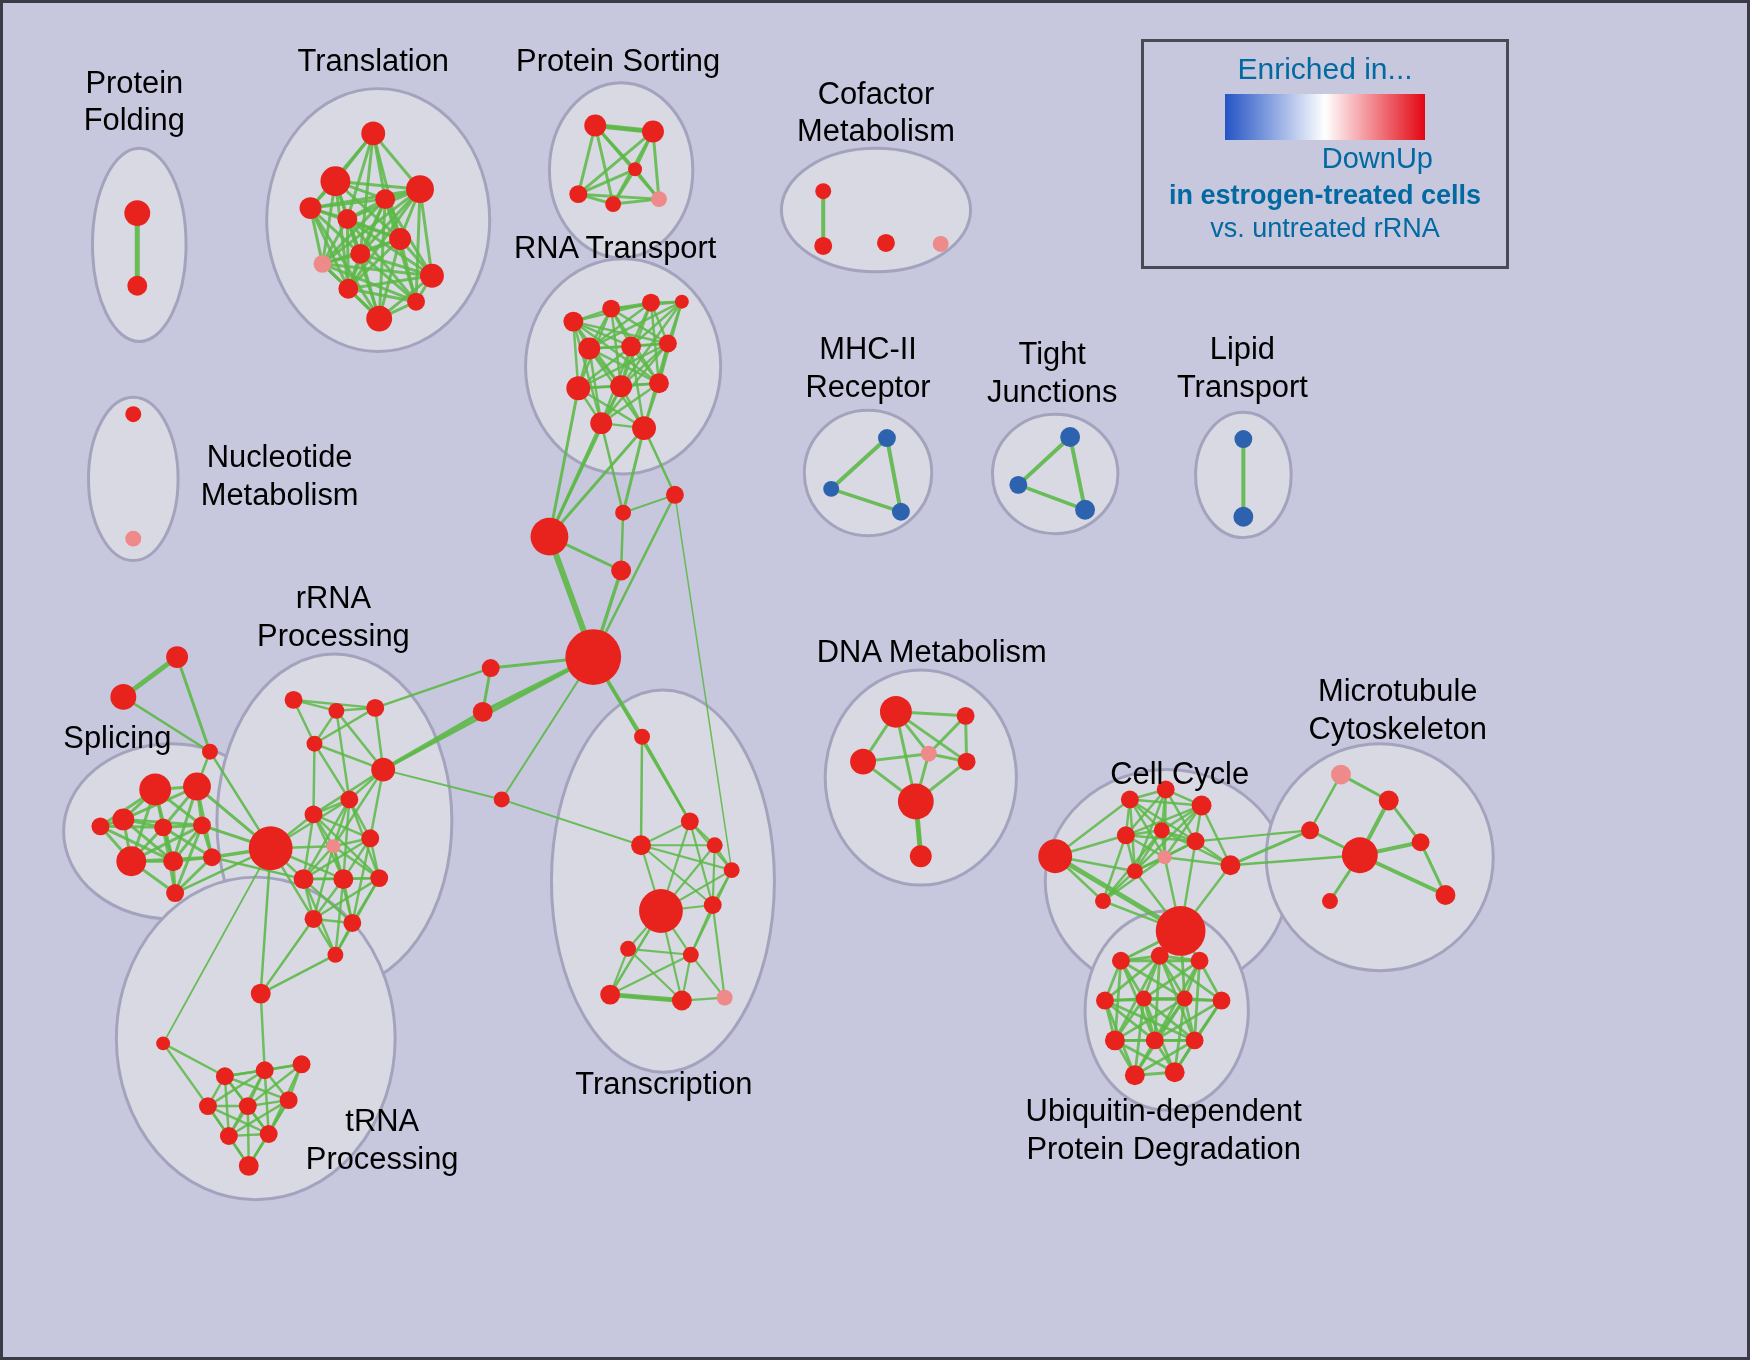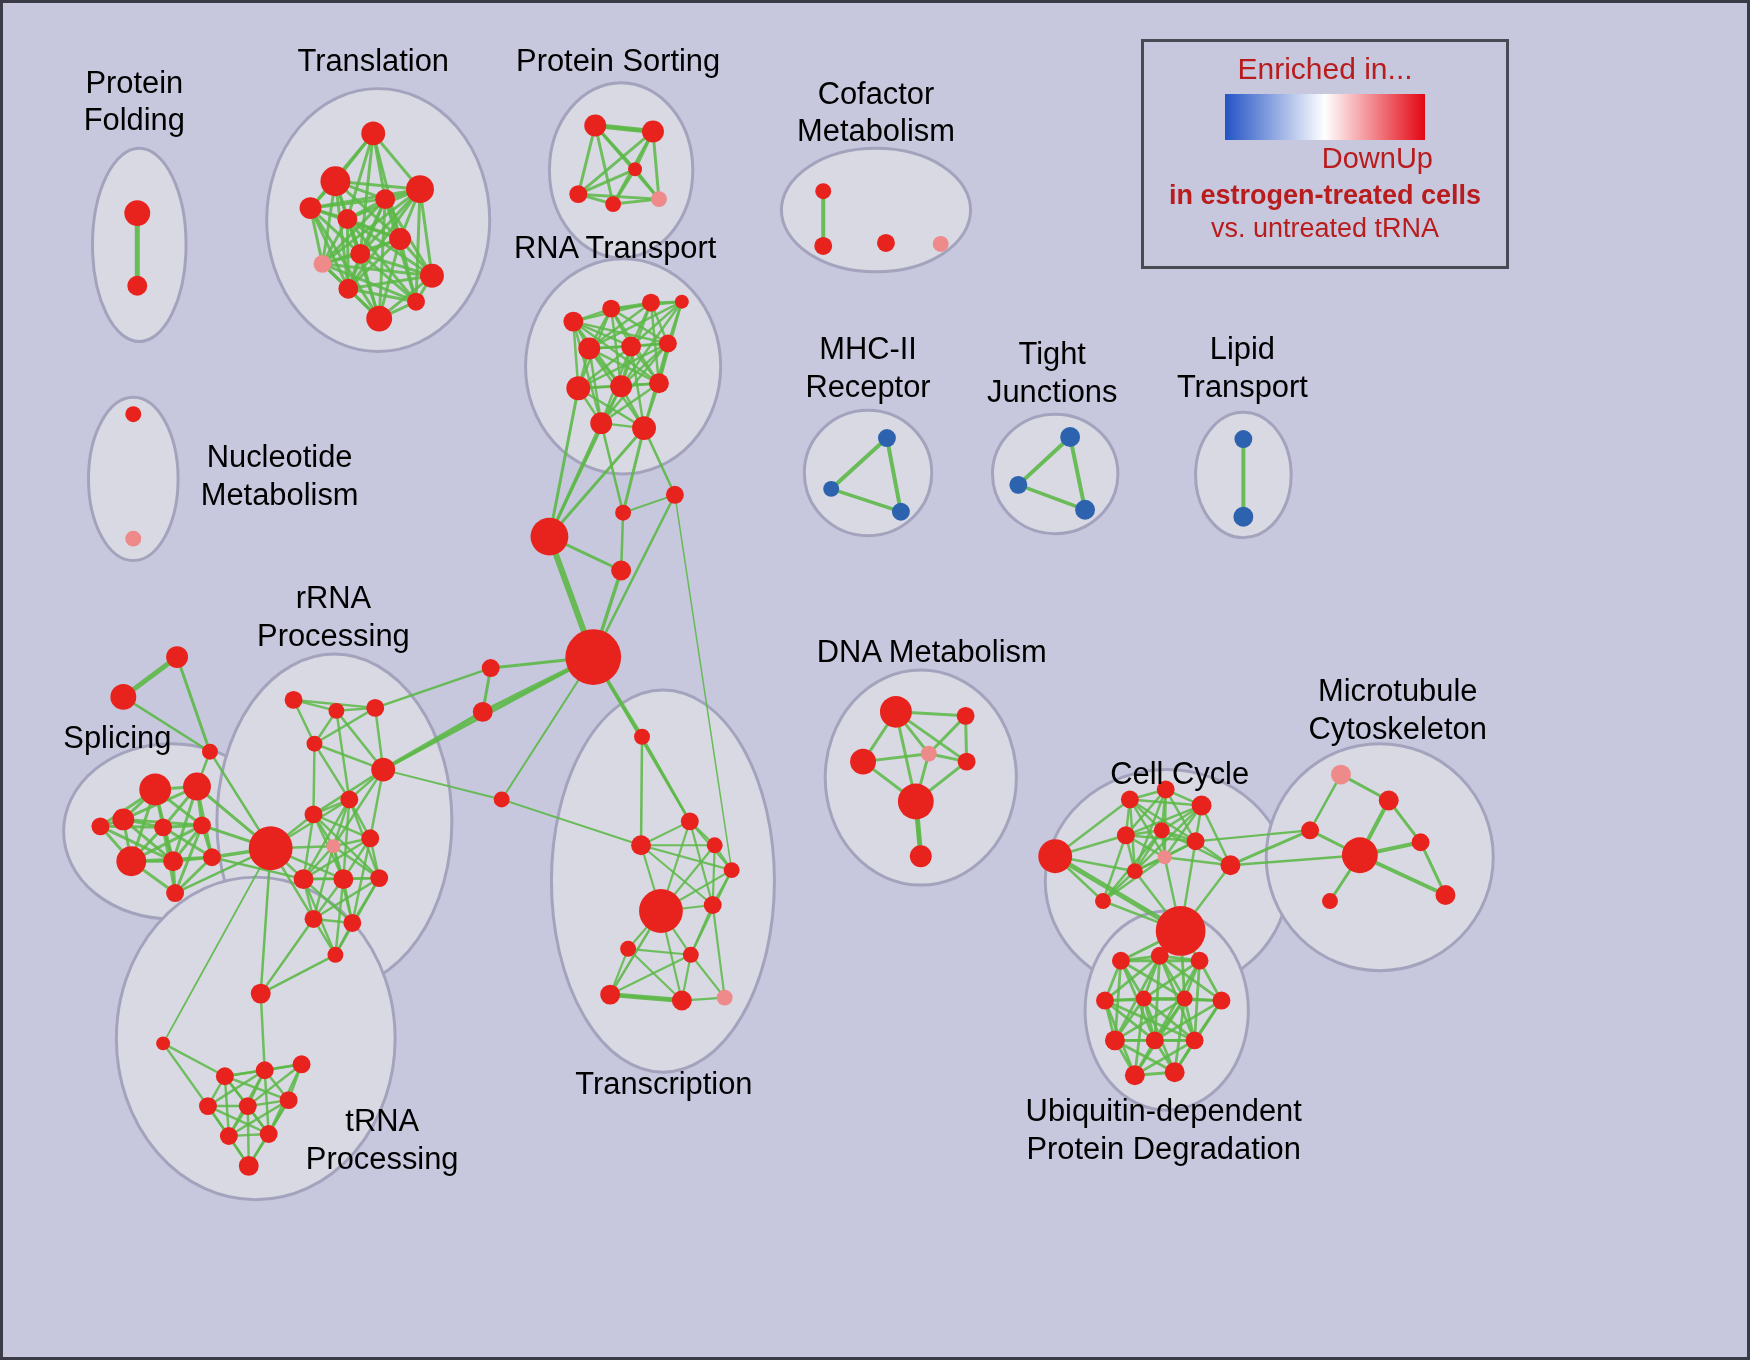--- a/index.html
+++ b/index.html
@@ -10,21 +10,21 @@
     box-sizing:border-box;
     border:3px solid #737373;
     overflow:hidden;
   }
   svg.network{position:absolute;left:0;top:0;width:100%;height:100%;
     font-family:"Liberation Sans", sans-serif;}
   .legend-box{
     position:absolute;left:1138px;top:36px;width:368px;height:230px;
     box-sizing:border-box;border:3px solid #4a4a55;
     display:flex;flex-direction:column;align-items:center;
-    color:#b91c1c;
+    color:#0369a1;
   }
   .legend-title{font-size:30px;margin-top:10px;}
   .legend-gradient{width:200px;height:46px;margin-top:8px;}
   .legend-row{width:216px;display:flex;justify-content:flex-end;
     font-size:29px;margin-top:2px;}
   .legend-note{font-size:27px;line-height:33px;}
   .legend-note.first{margin-top:4px;font-weight:bold;}
 </style>
 </head>
 <body>
@@ -706,16 +706,16 @@
     </svg>
 
   <div class="legend-box" style="border-color: rgb(74, 74, 85);">
     <div class="legend-title">Enriched in...</div>
     <div class="legend-gradient" style="background: linear-gradient(90deg, rgb(35, 83, 197), rgb(255, 255, 255) 50%, rgb(227, 6, 19));"></div>
     <div class="legend-row">
       <span>Down</span>
       <span>Up</span>
     </div>
     <div class="legend-note first">in estrogen-treated cells</div>
-    <div class="legend-note">vs. untreated tRNA</div>
+    <div class="legend-note">vs. untreated rRNA</div>
   </div>
 
 </div>
 
 </body></html>

